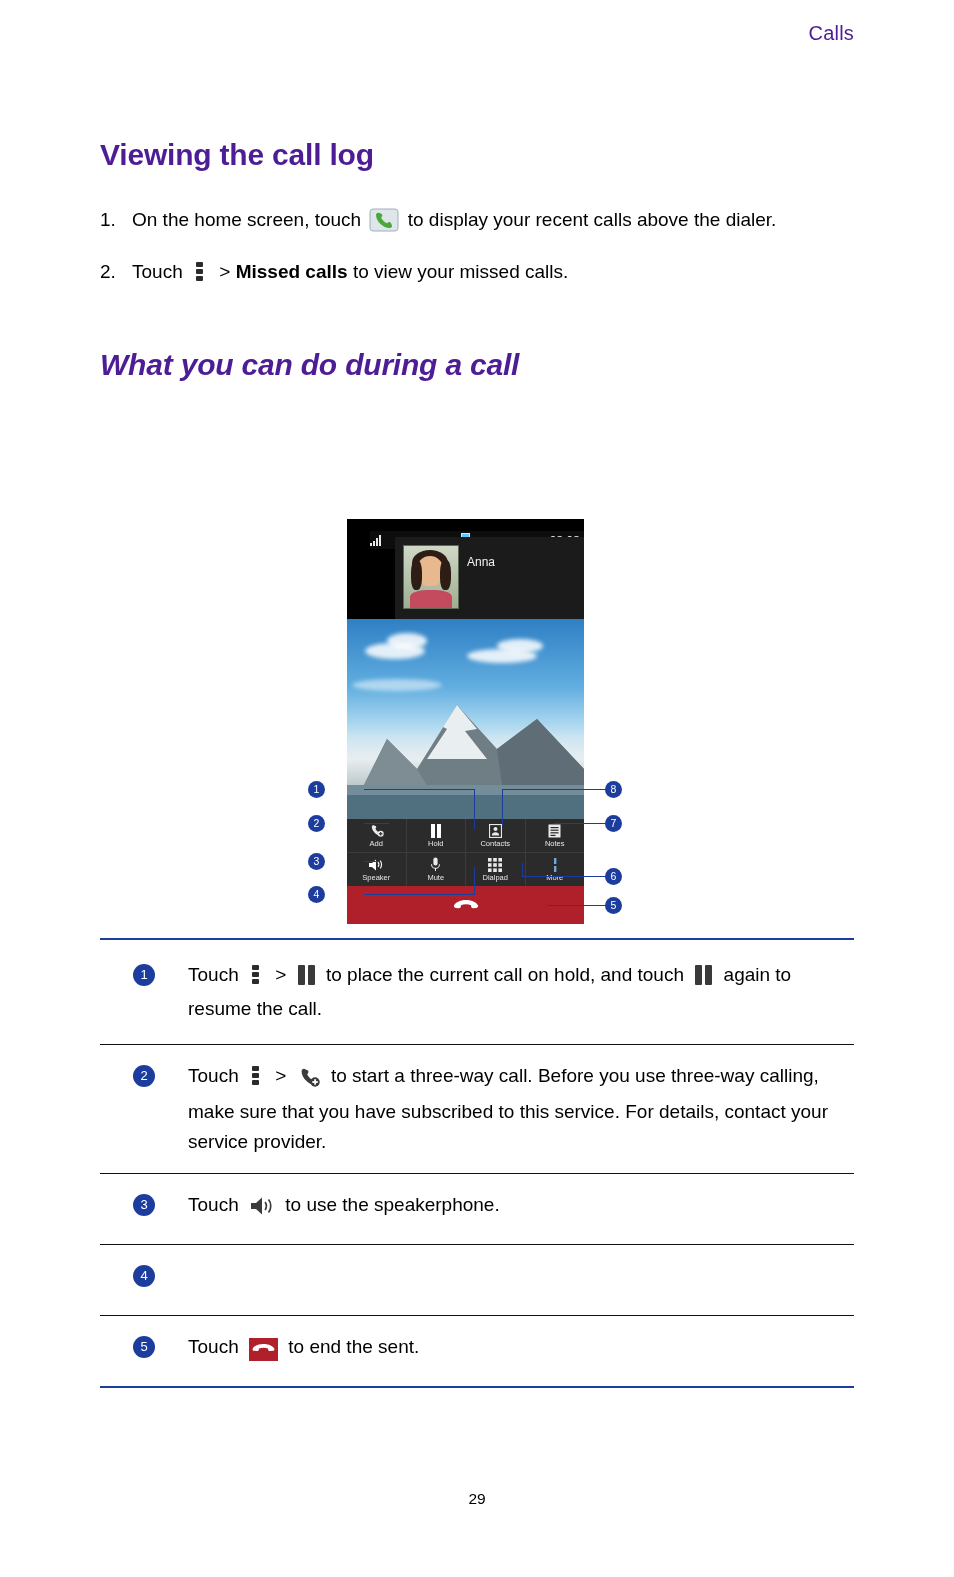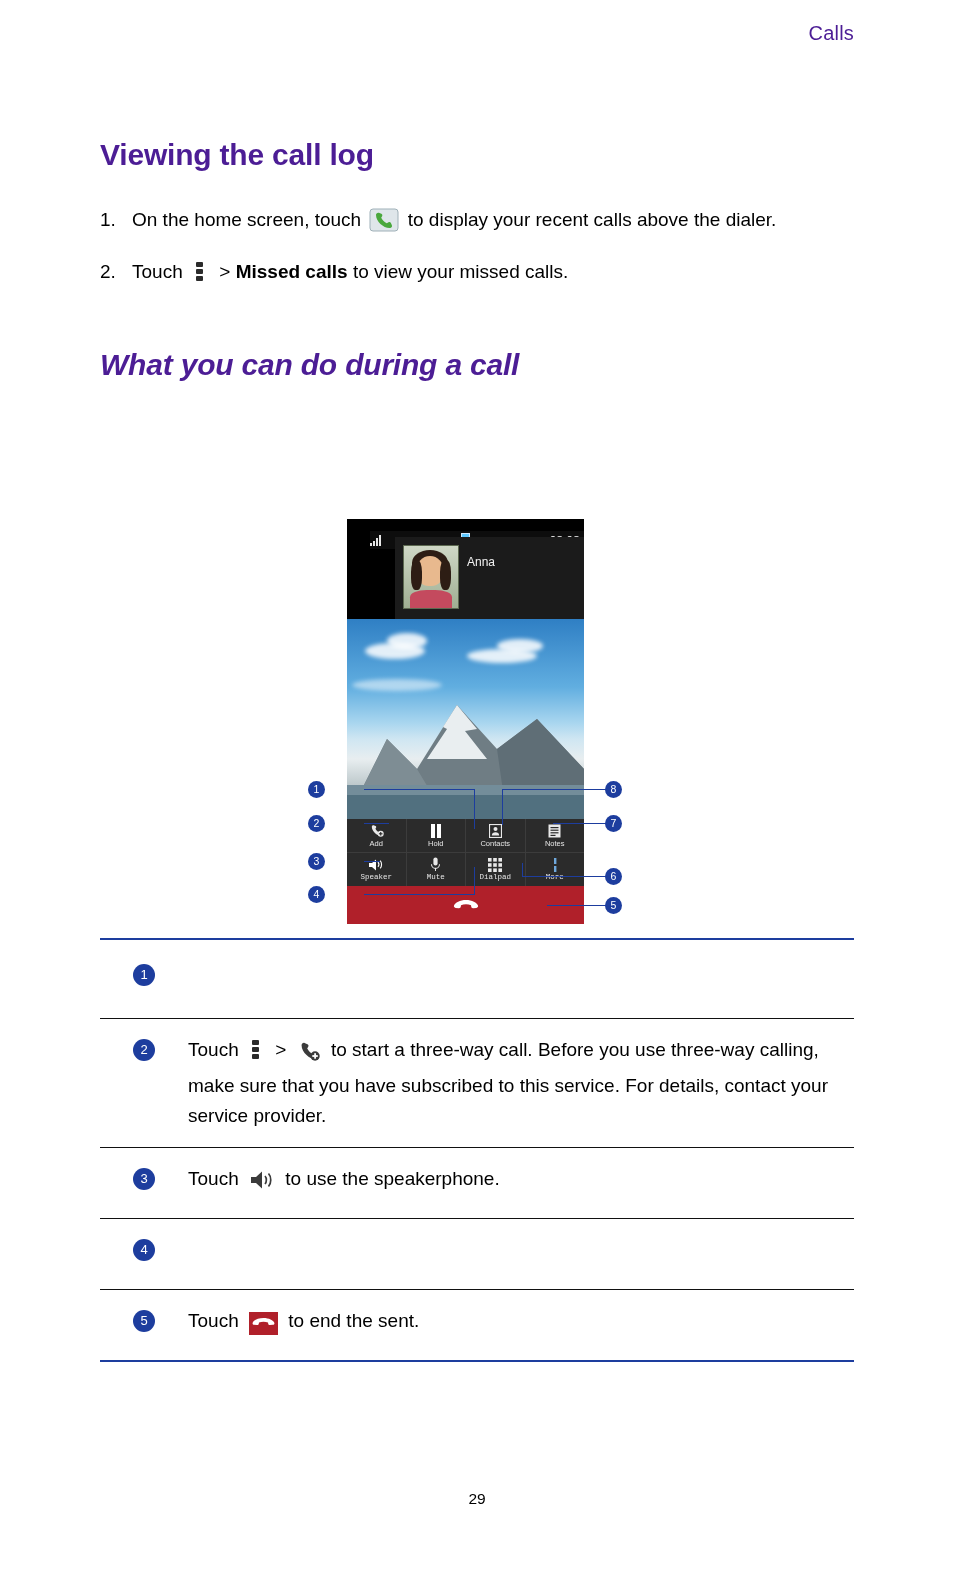--- a/index.html
+++ b/index.html
@@ -251,21 +251,21 @@
     height: 67px;
     background: #2b2b2b;
     display: flex;
     flex-direction: column;
   }
   .callrow {
     flex: 1;
     display: flex;
     border-bottom: 1px solid #3c3c3c;
   }
-  .callrow:last-child { border-bottom: none; font-family: Liberation Mono, monospace; }
+  .callrow:last-child { border-bottom: none; }
   .cbtn {
     flex: 1;
     display: flex;
     flex-direction: column;
     align-items: center;
     justify-content: center;
     color: #e6e6e6;
     font-size: 7.5px;
     border-right: 1px solid #3c3c3c;
     position: relative;
@@ -587,20 +587,29 @@
     <div class="callout" style="left:258px; top:296px;">7</div>
     <div class="callout" style="left:258px; top:262px;">8</div>
   </div>
 
   <div class="legend">
 
     <div class="legend-row r1">
       <div class="legend-num">
         <span class="badge">1</span>
       </div>
+      <div class="legend-text">
+        <span>Touch</span>
+        <span class="dots-ico"><i></i><i></i><i></i></span>
+        <span>&gt;</span>
+        <span class="pause-ico"><i></i><i></i></span>
+        <span>to place the current call on hold, and touch</span>
+        <span class="pause-ico"><i></i><i></i></span>
+        <span>again to resume the call.</span>
+      </div>
     </div>
 
     <div class="legend-row">
       <div class="legend-num">
         <span class="badge">2</span>
       </div>
       <div class="legend-text">
         <span>Touch</span>
         <span class="dots-ico"><i></i><i></i><i></i></span>
         <span>&gt;</span>

